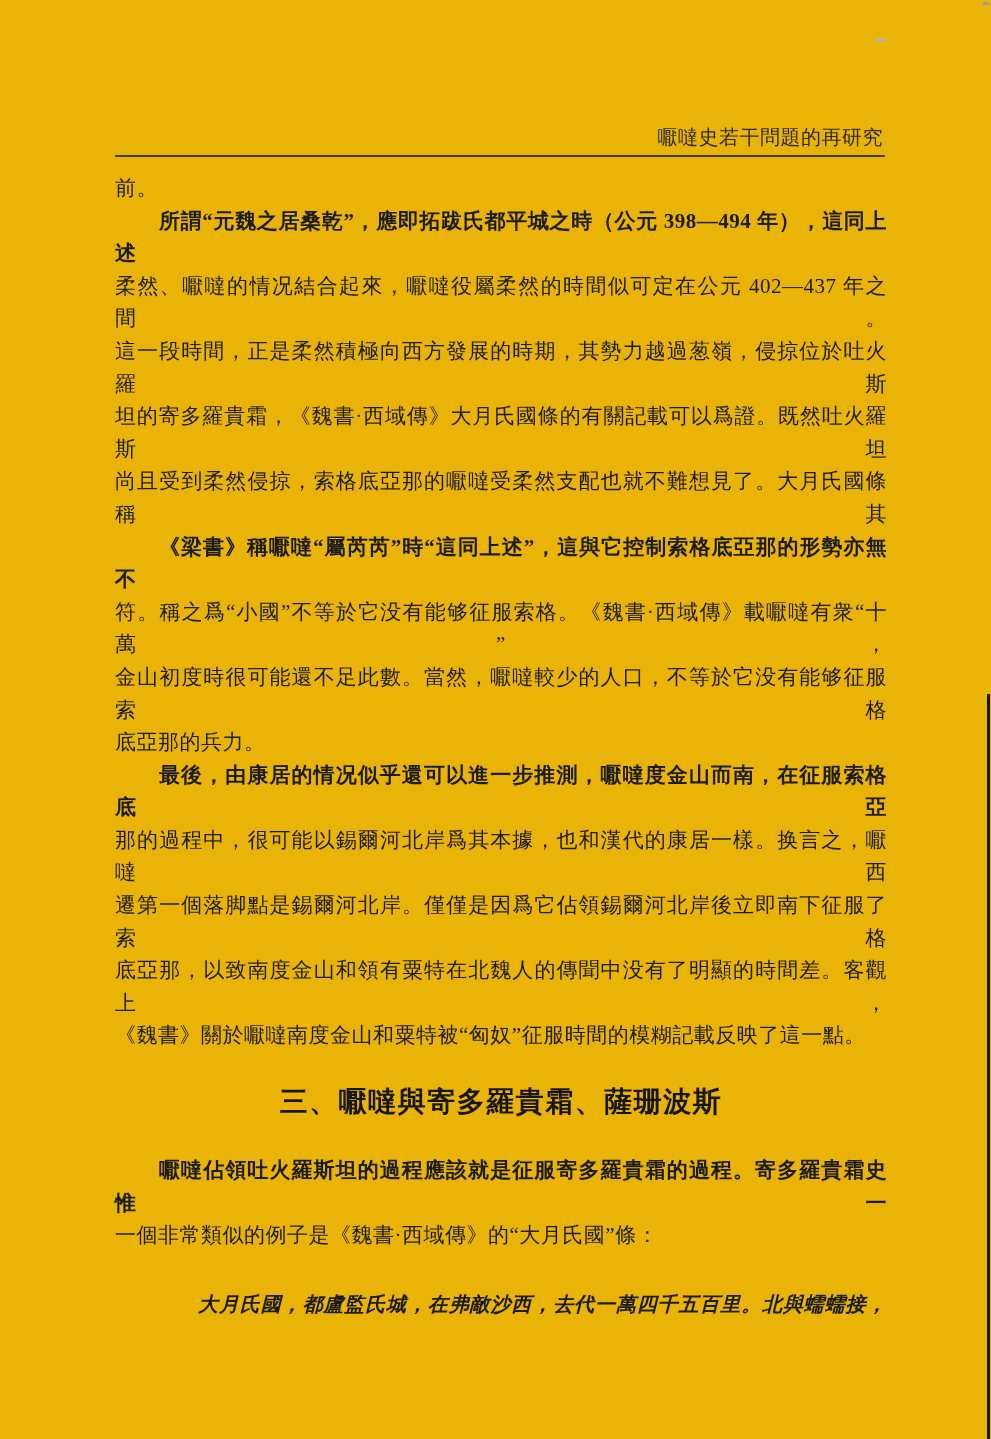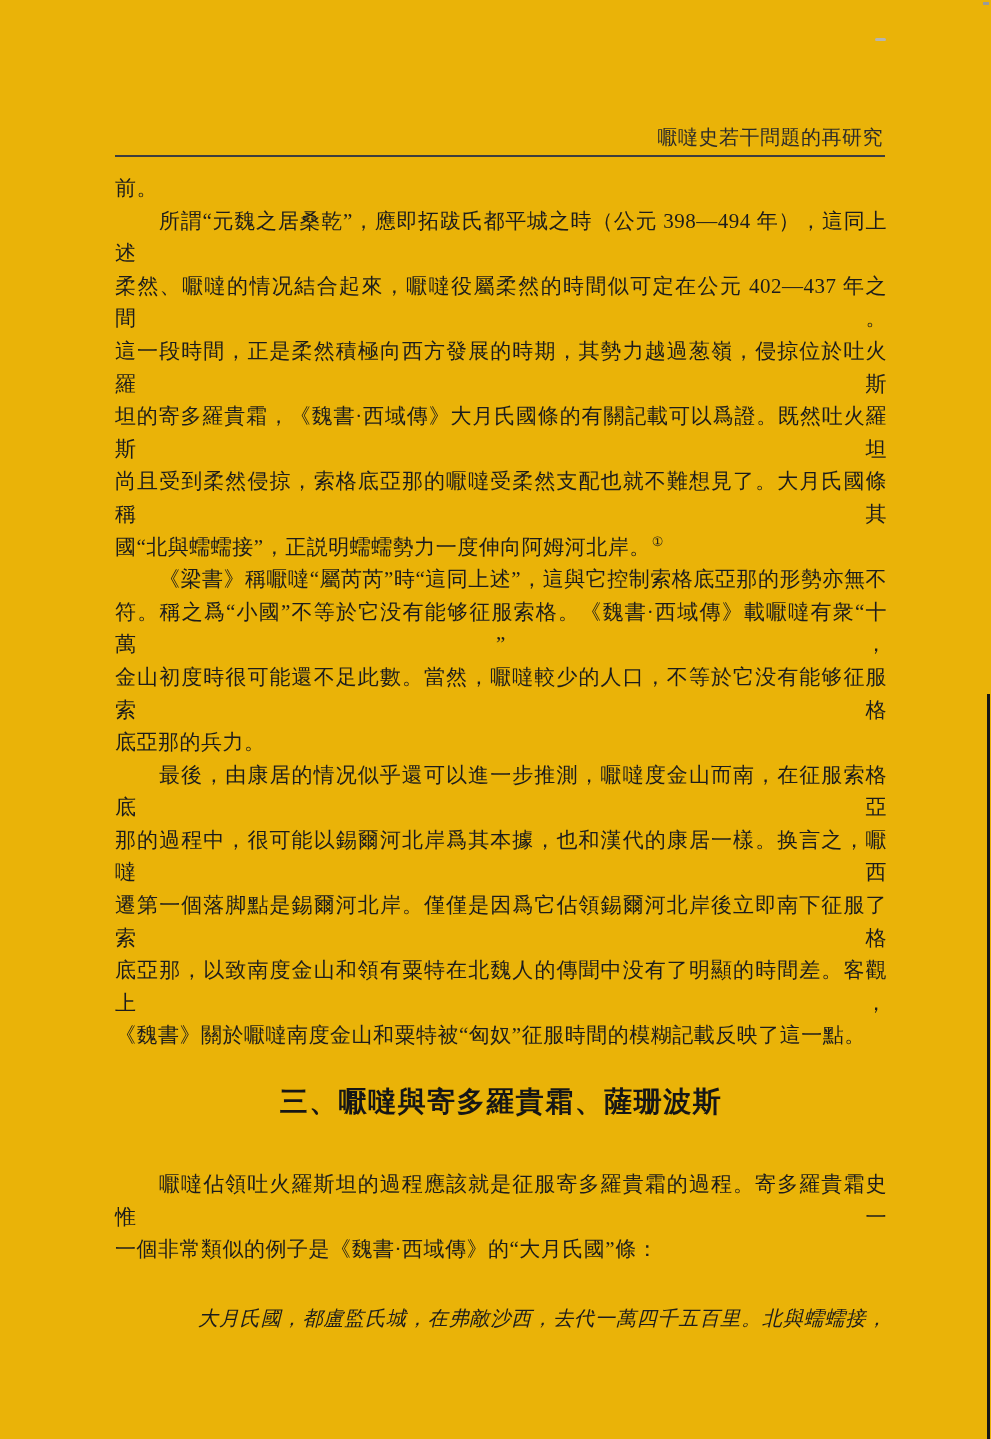--- a/index.html
+++ b/index.html
@@ -52,39 +52,40 @@
     text-align-last: justify;
     text-justify: inter-ideograph;
     letter-spacing: 0.5px;
     white-space: normal;
   }
   .line.last {
     text-align-last: left;
   }
   .line.first {
     text-indent: 44px;
+    font-weight: bold;
   }
   .fnref {
     font-size: 13px;
     vertical-align: super;
     line-height: 0;
     margin-left: 1px;
   }
   .heading {
     margin-top: 30px;
     margin-bottom: 8px;
     height: 40px;
     line-height: 40px;
     text-align: center;
     font-size: 28px;
     font-weight: bold;
     letter-spacing: 1.5px;
     color: #161616;
   }
-  .block.para-after-heading { margin-top: 46px; }
+  .block.para-after-heading { margin-top: 32px; }
   .block.quote {
     margin-top: 36px;
     margin-left: 42px;
     font-size: 20px;
     line-height: 33px;
     font-style: italic;
   }
   .block.quote .line.first { text-indent: 41px; }
   
   .edge-line {
@@ -126,21 +127,20 @@
 
   <div class="block para">
         <div class="line last"><span class="line-text">前。</span></div>
       </div>
       <div class="block para">
         <div class="line first"><span class="line-text">所謂“元魏之居桑乾”，應即拓跋氏都平城之時（公元 398—494 年），這同上述</span></div>
         <div class="line"><span class="line-text">柔然、嚈噠的情况結合起來，嚈噠役屬柔然的時間似可定在公元 402—437 年之間。</span></div>
         <div class="line"><span class="line-text">這一段時間，正是柔然積極向西方發展的時期，其勢力越過葱嶺，侵掠位於吐火羅斯</span></div>
         <div class="line"><span class="line-text">坦的寄多羅貴霜，《魏書·西域傳》大月氏國條的有關記載可以爲證。既然吐火羅斯坦</span></div>
         <div class="line"><span class="line-text">尚且受到柔然侵掠，索格底亞那的嚈噠受柔然支配也就不難想見了。大月氏國條稱其</span></div>
-        <div class="line last"><span class="line-text">國“北與蠕蠕接”，正説明蠕蠕勢力一度伸向阿姆河北岸。</span><sup class="fnref">①</sup></div>
       </div>
       <div class="block para">
         <div class="line first"><span class="line-text">《梁書》稱嚈噠“屬芮芮”時“這同上述”，這與它控制索格底亞那的形勢亦無不</span></div>
         <div class="line"><span class="line-text">符。稱之爲“小國”不等於它没有能够征服索格。《魏書·西域傳》載嚈噠有衆“十萬”，</span></div>
         <div class="line"><span class="line-text">金山初度時很可能還不足此數。當然，嚈噠較少的人口，不等於它没有能够征服索格</span></div>
         <div class="line last"><span class="line-text">底亞那的兵力。</span></div>
       </div>
       <div class="block para">
         <div class="line first"><span class="line-text">最後，由康居的情况似乎還可以進一步推測，嚈噠度金山而南，在征服索格底亞</span></div>
         <div class="line"><span class="line-text">那的過程中，很可能以錫爾河北岸爲其本據，也和漢代的康居一樣。换言之，嚈噠西</span></div>

